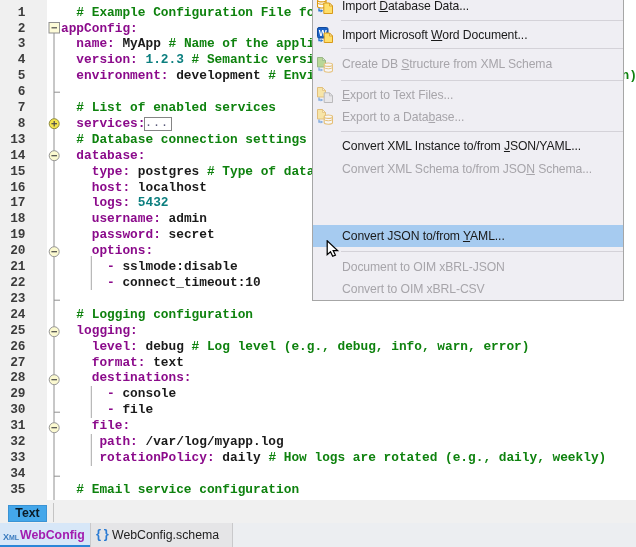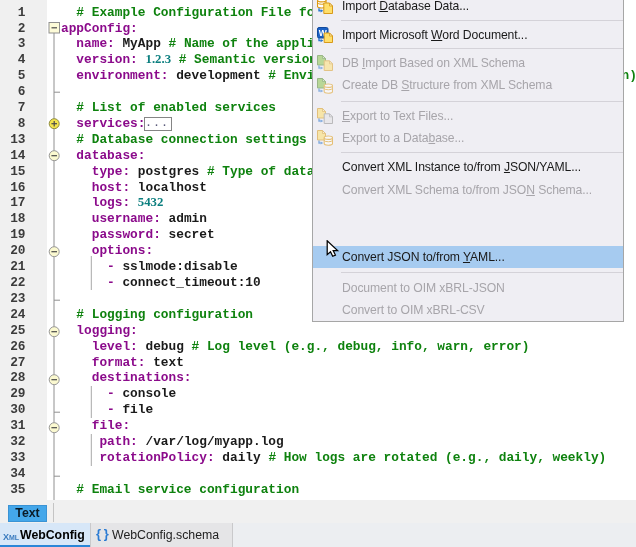--- a/index.html
+++ b/index.html
@@ -4,21 +4,21 @@
 <style>
   html,body{margin:0;padding:0;}
   body{width:636px;height:547px;overflow:hidden;position:relative;background:#ffffff;
        font-family:"Liberation Sans",sans-serif;}
   pre{margin:0;white-space:pre;}
   .code{position:absolute;left:61px;top:4.6px;font:bold 12.8px/15.9px "Liberation Mono",monospace;color:#1a1a1a;}
   .gut{position:absolute;left:0;top:4.6px;width:25.5px;text-align:right;
        font:bold 12.8px/15.9px "Liberation Mono",monospace;color:#3c3c3c;}
   .k{color:#8b0a8b;}
   .c{color:#0e820e;}
-  .n{color:#0c7f7f;font-family:Liberation Serif, serif;}
+  .n{color:#0c7f7f;}
   .gutterbg{position:absolute;left:0;top:0;width:46.5px;height:500px;background:#f0f0f0;}
   .editor-bg{position:absolute;left:0;top:0;width:636px;height:500px;background:#ffffff;}
 
   
   .textrow{position:absolute;left:0;top:500px;width:636px;height:23px;background:#f0f0f0;}
   .texttab{position:absolute;left:8px;top:4.5px;width:37px;height:15px;background:#44a7ea;
            border:1px solid #3b93d4;text-align:center;font:bold 12.3px/15px "Liberation Sans",sans-serif;color:#0a1a26;}
   .textdiv{position:absolute;left:53px;top:3px;width:1px;height:19px;background:#c4c4c4;}
   .tabsrow{position:absolute;left:0;top:523px;width:636px;height:24px;background:#eceef1;}
   .tab1{position:absolute;left:0;top:0;width:89.5px;height:21.5px;background:#d7e7f8;}
@@ -160,21 +160,21 @@
   <div class="textdiv"></div>
 </div>
 <div class="tabsrow">
   <div class="tab2"></div>
   <div class="tab1"></div>
   <div class="tab1line"></div>
   <svg class="abs" style="left:3px;top:7px;" width="17" height="12" viewBox="0 0 17 12">
      <text x="0" y="10" font-family="Liberation Sans" font-weight="bold" font-size="9" fill="#3a7bbf">X</text>
      <text x="6" y="10" font-family="Liberation Sans" font-weight="bold" font-size="7" fill="#3a7bbf">ML</text>
   </svg>
-  <div class="abs" style="left:20px;top:4px;font:bold 12.3px/16px 'Liberation Sans',sans-serif;color:#000000;">WebConfig</div>
+  <div class="abs" style="left:20px;top:4px;font:bold 12.3px/16px 'Liberation Sans',sans-serif;color:#a21caf;">WebConfig</div>
   <div class="abs" style="left:96px;top:3px;font:bold 13px/16px 'Liberation Sans',sans-serif;color:#2b7bd3;">{ }</div>
   <div class="abs" style="left:112px;top:4px;font:12.3px/16px 'Liberation Sans',sans-serif;color:#222;">WebConfig.schema</div>
 </div>
 
 <div class="menu">
   <div class="mi"><svg class="ic" style="top:3px" width="16" height="16" viewBox="0 0 16 16">
         <g>
           <path d="M0.5,2.2 v6.1 a4.25,1.7 0 0 0 8.5,0 v-6.1" fill="#ffffff" stroke="#dd9a10" stroke-width="1.1"></path>
           <ellipse cx="4.75" cy="2.2" rx="4.25" ry="1.7" fill="#ffffff" stroke="#dd9a10" stroke-width="1.1"></ellipse>
           <path d="M0.5,4.6 a4.25,1.7 0 0 0 8.5,0" fill="none" stroke="#dd9a10" stroke-width="1"></path>
@@ -189,30 +189,20 @@
         <g>
           <rect x="0.5" y="0.5" width="10.5" height="10.5" rx="1.5" fill="#1b62c6" stroke="#124a9b"></rect>
           <text x="5.75" y="8.9" text-anchor="middle" font-family="Liberation Sans" font-size="8.5" font-weight="bold" fill="#ffffff">W</text>
           <path d="M2.0,11 v2.6 h1.8" fill="none" stroke="#2e79cf" stroke-width="1.4"></path>
           <path d="M3.6,12.0 l2.8,1.6 -2.8,1.6 z" fill="#2e79cf"></path>
           <path d="M7.2,6 h5.300000000000001 l3.0,3.0 v6.5 h-8.3 z" fill="#ffdf6b" stroke="#d89a1a" stroke-width="1"></path>
           <path d="M12.5,6 v3.0 h3.0 z" fill="#ffffff" fill-opacity="0.55" stroke="#d89a1a" stroke-width="0.8"></path>
         </g>
       </svg>Import Microsoft <u>W</u>ord Document...</div>
   <div class="msep s2"></div>
-  <div class="mi h21 dis"><svg class="ic" style="top:2px" width="16" height="16" viewBox="0 0 16 16">
-        <g opacity="0.5">
-          <path d="M0.5,0.5 h5.0 l3.0,3.0 v6.5 h-8 z" fill="#82c23e" stroke="#47821d" stroke-width="1"></path>
-          <path d="M5.5,0.5 v3.0 h3.0 z" fill="#ffffff" fill-opacity="0.55" stroke="#47821d" stroke-width="0.8"></path>
-          <path d="M2.0,10.4 v2.6 h1.8" fill="none" stroke="#2e79cf" stroke-width="1.4"></path>
-          <path d="M3.6,11.4 l2.8,1.6 -2.8,1.6 z" fill="#2e79cf"></path>
-          <path d="M7.2,5.8 h5.300000000000001 l3.0,3.0 v6.699999999999999 h-8.3 z" fill="#ffdf6b" stroke="#d89a1a" stroke-width="1"></path>
-          <path d="M12.5,5.8 v3.0 h3.0 z" fill="#ffffff" fill-opacity="0.55" stroke="#d89a1a" stroke-width="0.8"></path>
-        </g>
-      </svg>DB <u>I</u>mport Based on XML Schema</div>
   <div class="mi h23 dis"><svg class="ic" style="top:4px" width="16" height="16" viewBox="0 0 16 16">
         <g opacity="0.5">
           <path d="M0.5,0.5 h5.0 l3.0,3.0 v6.5 h-8 z" fill="#82c23e" stroke="#47821d" stroke-width="1"></path>
           <path d="M5.5,0.5 v3.0 h3.0 z" fill="#ffffff" fill-opacity="0.55" stroke="#47821d" stroke-width="0.8"></path>
           <path d="M2.0,10.4 v2.6 h1.8" fill="none" stroke="#2e79cf" stroke-width="1.4"></path>
           <path d="M3.6,11.4 l2.8,1.6 -2.8,1.6 z" fill="#2e79cf"></path>
           <path d="M7.2,7.7 v5.9 a4.15,1.7 0 0 0 8.3,0 v-5.9" fill="#ffffff" stroke="#dd9a10" stroke-width="1.1"></path>
           <ellipse cx="11.350000000000001" cy="7.7" rx="4.15" ry="1.7" fill="#ffffff" stroke="#dd9a10" stroke-width="1.1"></ellipse>
           <path d="M7.2,10.1 a4.15,1.7 0 0 0 8.3,0" fill="none" stroke="#dd9a10" stroke-width="1"></path>
         </g>

